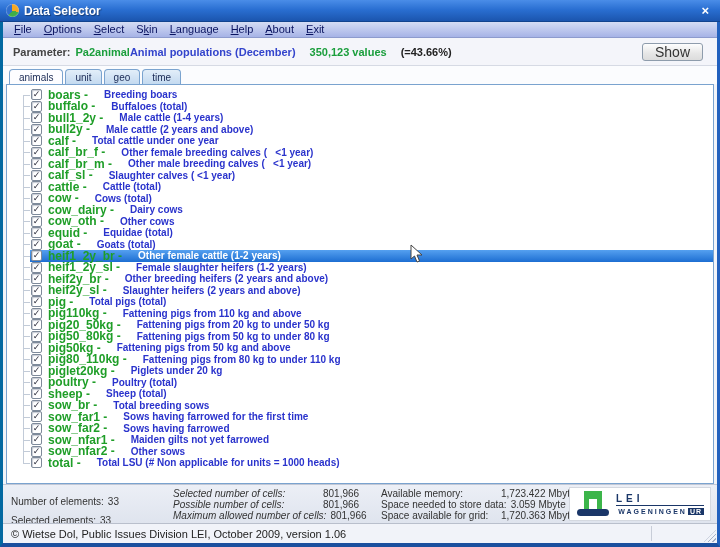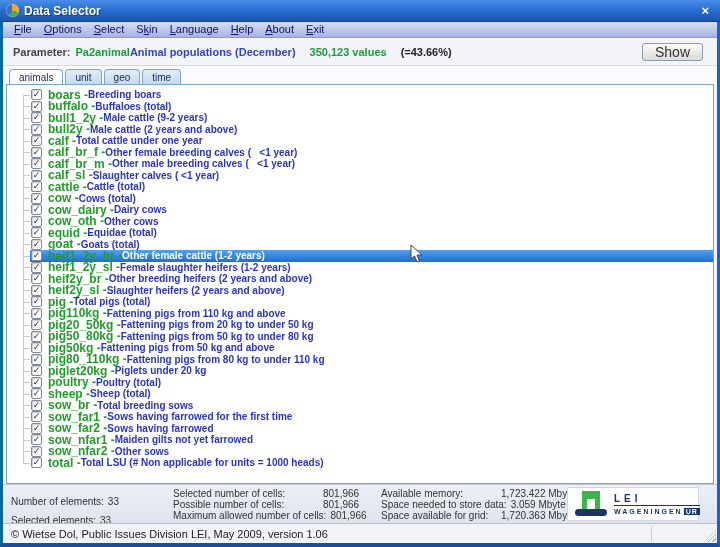--- a/index.html
+++ b/index.html
@@ -69,36 +69,36 @@
   .stub { width:23px; height:100%; position:relative; flex:0 0 23px; }
   .stub::after { content:''; position:absolute; left:16px; width:7px; top:50%; border-top:1px solid #c2cbd8; }
   .rowc { flex:1; display:flex; align-items:center; height:100%; padding-left:1px; }
   .lrow.selected .rowc { background:linear-gradient(180deg,#55a0f0,#1d6ed2); }
   .cb {
     width:11px; height:11px; flex:0 0 11px; background:#fff; border:1px solid #7e8a9a; border-radius:2px;
     font-size:9px; line-height:9px; color:#2a2a3a; display:flex; align-items:center; justify-content:center;
     box-shadow:inset 1px 1px 1px rgba(130,140,160,.45); margin-right:6px;
   }
   .code { font-size:12px; font-weight:bold; color:#1f9e28; white-space:pre; }
-  .desc { font-size:10px; font-weight:bold; color:#2a33cc; white-space:pre; margin-left:0; }
+  .desc { font-size:10px; font-weight:bold; color:#2a33cc; white-space:pre; margin-left:16px; }
   .lrow.selected .desc { color:#fff; }
   
   .statspanel {
     flex:0 0 39px; height:39px; position:relative; font-size:10px; color:#333;
     background:linear-gradient(180deg,#eceff6,#dfe4ee); border-top:1px solid #c2c8d6;
   }
   .scol { position:absolute; top:3px; }
   .srow { white-space:nowrap; line-height:11px; }
   .slabel { display:inline-block; padding-right:4px; }
   .c1 .slabel { min-width:86px;margin-top:8px; }
-  .c2 .slabel { min-width:150px; }
+  .c2 .slabel { min-width:150px;font-style:italic; }
   .c3 .slabel { min-width:120px; }
   
   .logo {
-    position:absolute; right:18px; top:2px; width:132px; height:34px; background:#fff;
+    position:absolute; right:6px; top:2px; width:142px; height:34px; background:#fff;
     border:1px solid #d4d8e0; display:flex; align-items:center; padding:2px 6px; z-index:5;
   }
   .logo-mark { position:relative; width:34px; height:28px; flex:0 0 34px; }
   .logo-arch { position:absolute; left:8px; top:1px; width:18px; height:18px; background:#3cb54a; }
   .logo-arch::after { content:''; position:absolute; left:5px; top:8px; width:8px; height:10px; background:#fff; }
   .logo-base { position:absolute; left:1px; top:19px; width:32px; height:7px; background:#1a3668; border-radius:4px; }
   .logo-text { flex:1; padding-left:6px; }
   .logo-lei { font-size:10px; font-weight:bold; letter-spacing:4px; color:#1a3668; border-bottom:1px solid #1a3668; padding-bottom:1px; }
   .logo-wur { font-size:7px; font-weight:bold; letter-spacing:2px; color:#1a3668; margin-top:2px; text-align:right; display:flex; justify-content:flex-end; align-items:center; }
   .logo-ur { background:#1a3668; color:#fff; padding:0 2px; margin-left:1px; letter-spacing:1px; }
@@ -174,21 +174,21 @@
               <span class="cb">✓</span>
               <span class="code">buffalo -</span>
               <span class="desc">Buffaloes (total)</span>
             </div>
           </div>
           <div class="lrow">
             <div class="stub"></div>
             <div class="rowc">
               <span class="cb">✓</span>
               <span class="code">bull1_2y -</span>
-              <span class="desc">Male cattle (9-2 years)</span>
+              <span class="desc">Male cattle (1-4 years)</span>
             </div>
           </div>
           <div class="lrow">
             <div class="stub"></div>
             <div class="rowc">
               <span class="cb">✓</span>
               <span class="code">bull2y -</span>
               <span class="desc">Male cattle (2 years and above)</span>
             </div>
           </div>
@@ -452,21 +452,21 @@
           <div class="logo-lei">LEI</div>
           <div class="logo-wur">
             <span>WAGENINGEN</span>
             <span class="logo-ur">UR</span>
           </div>
         </div>
       </div>
     </div>
 
     <div class="statusbar">
-      <span class="status-text">© Wietse Dol, Public Issues Division LEI, May 2009, version 1.06</span>
+      <span class="status-text">© Wietse Dol, Public Issues Division LEI, October 2009, version 1.06</span>
       <div class="status-div"></div>
       <div class="resize-grip"></div>
     </div>
 
   </div>
 
   <svg class="cursor" width="13" height="20" viewBox="0 0 13 20">
     <polygon points="1,1 1,15 4.5,12 7,18 9.5,17 7,11 12,11" fill="#fff" stroke="#444" stroke-width="1"></polygon>
   </svg>
 

